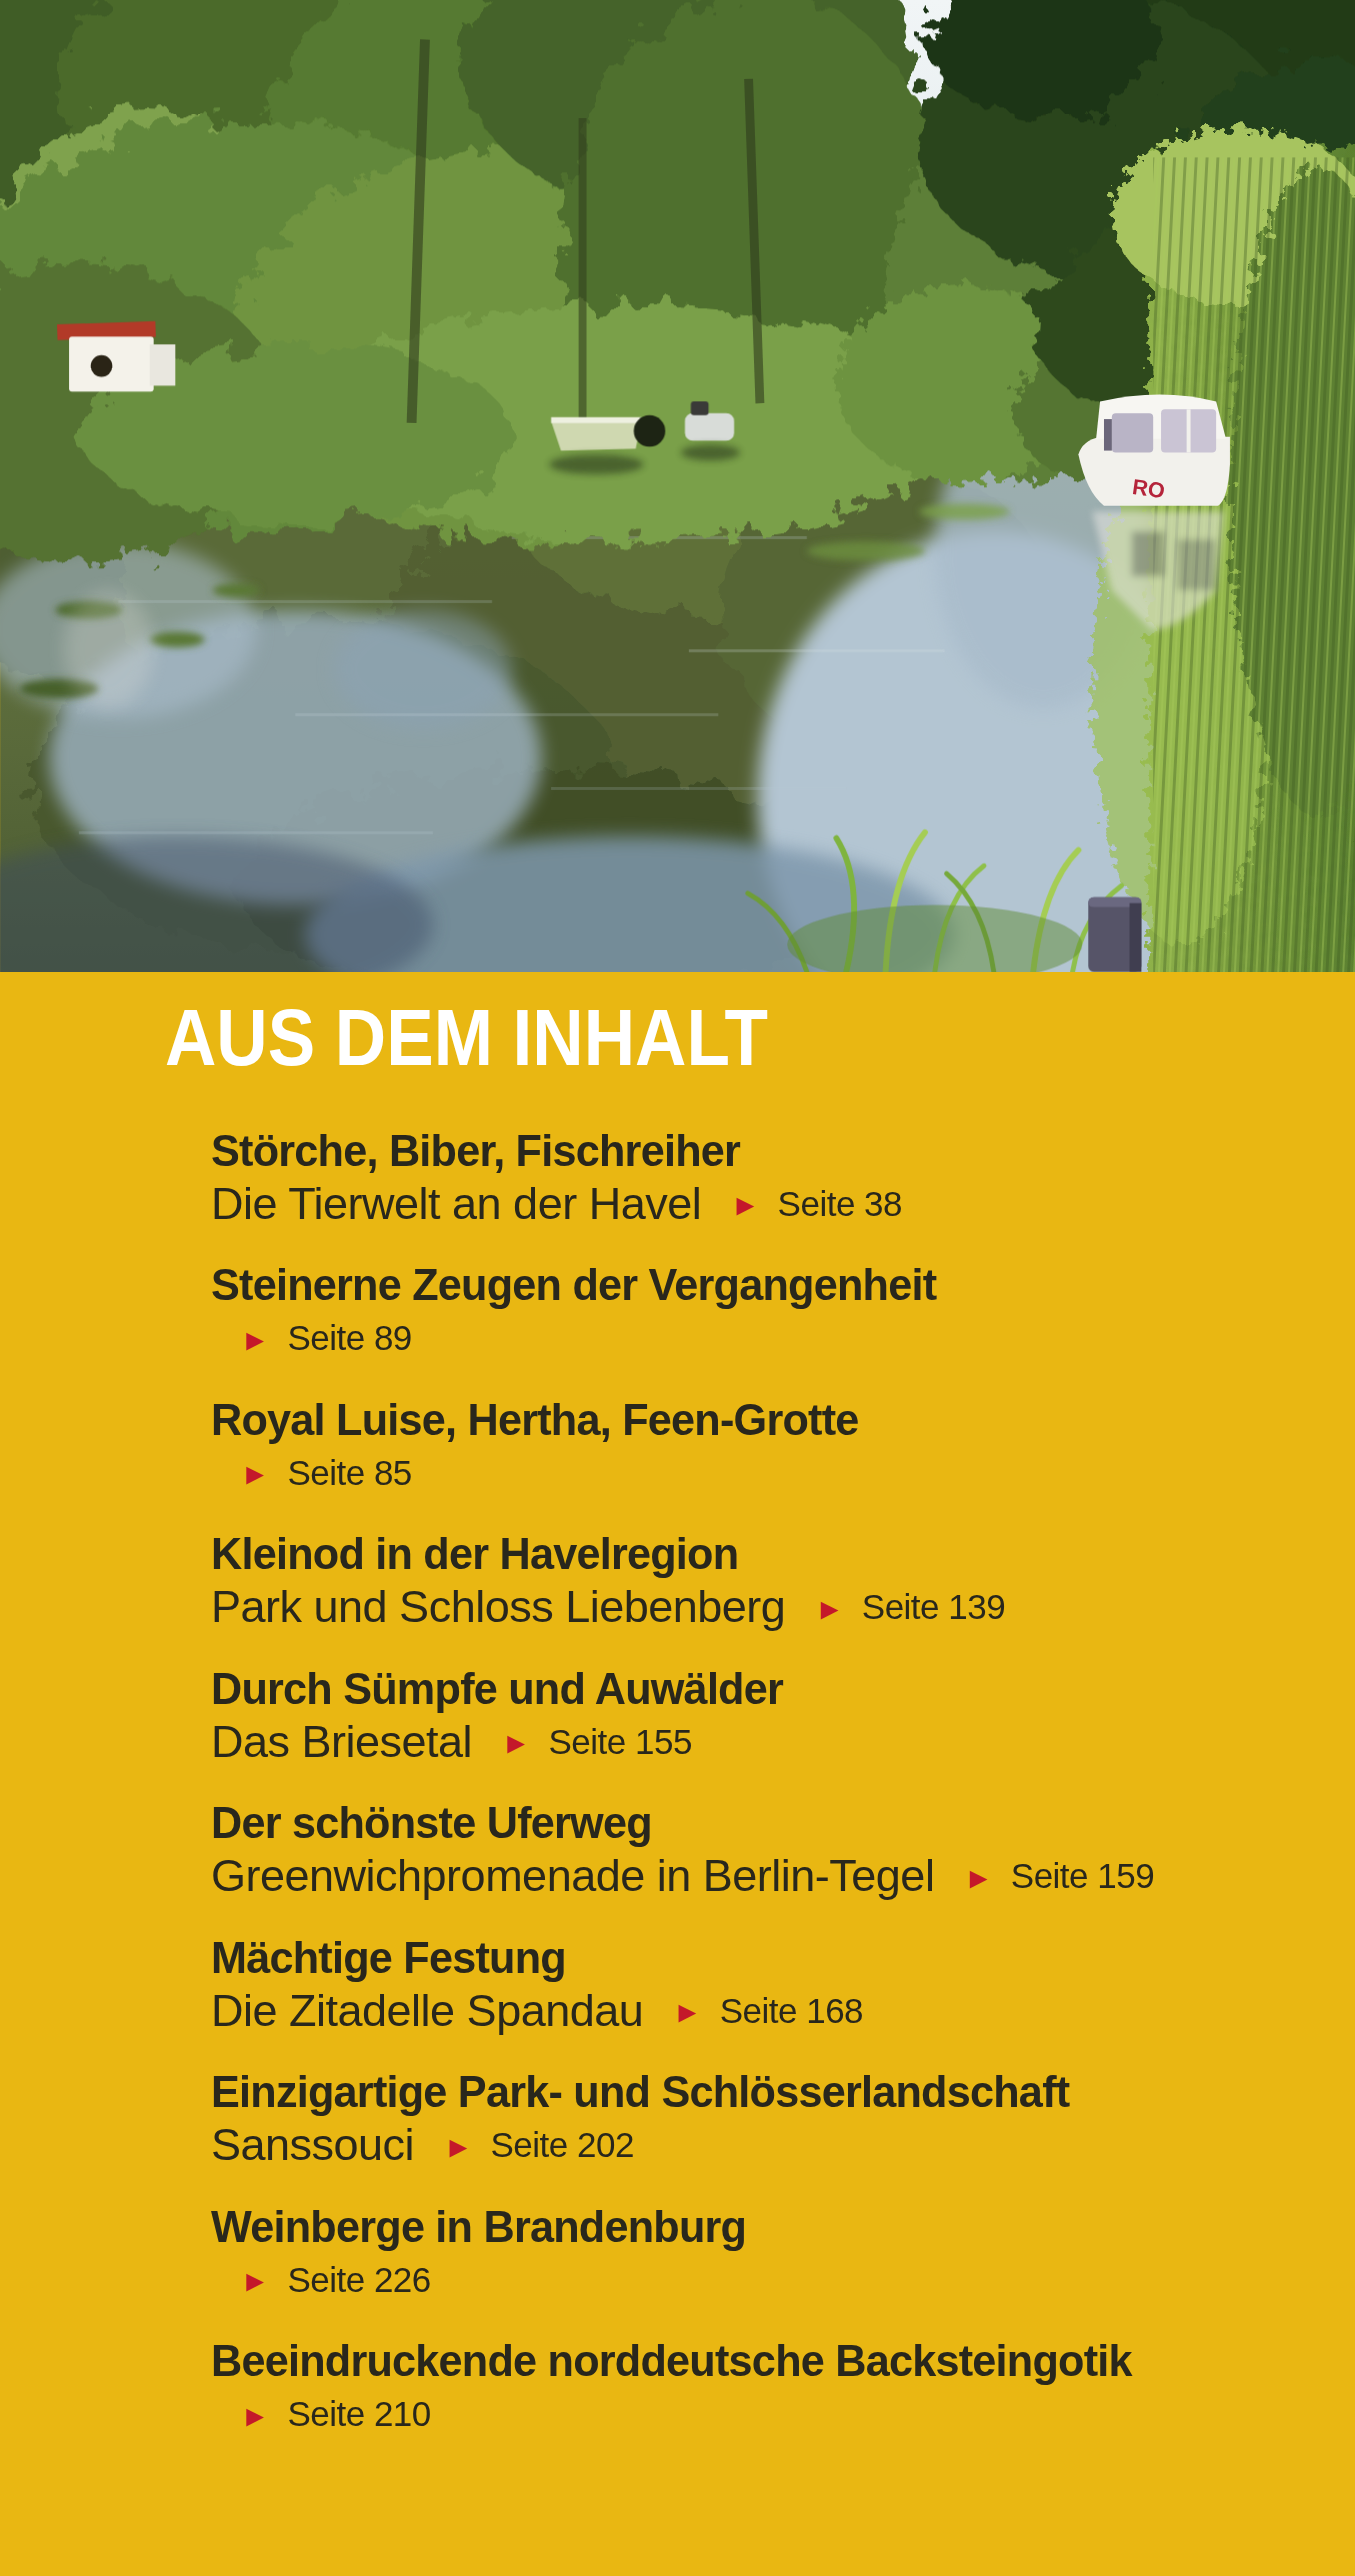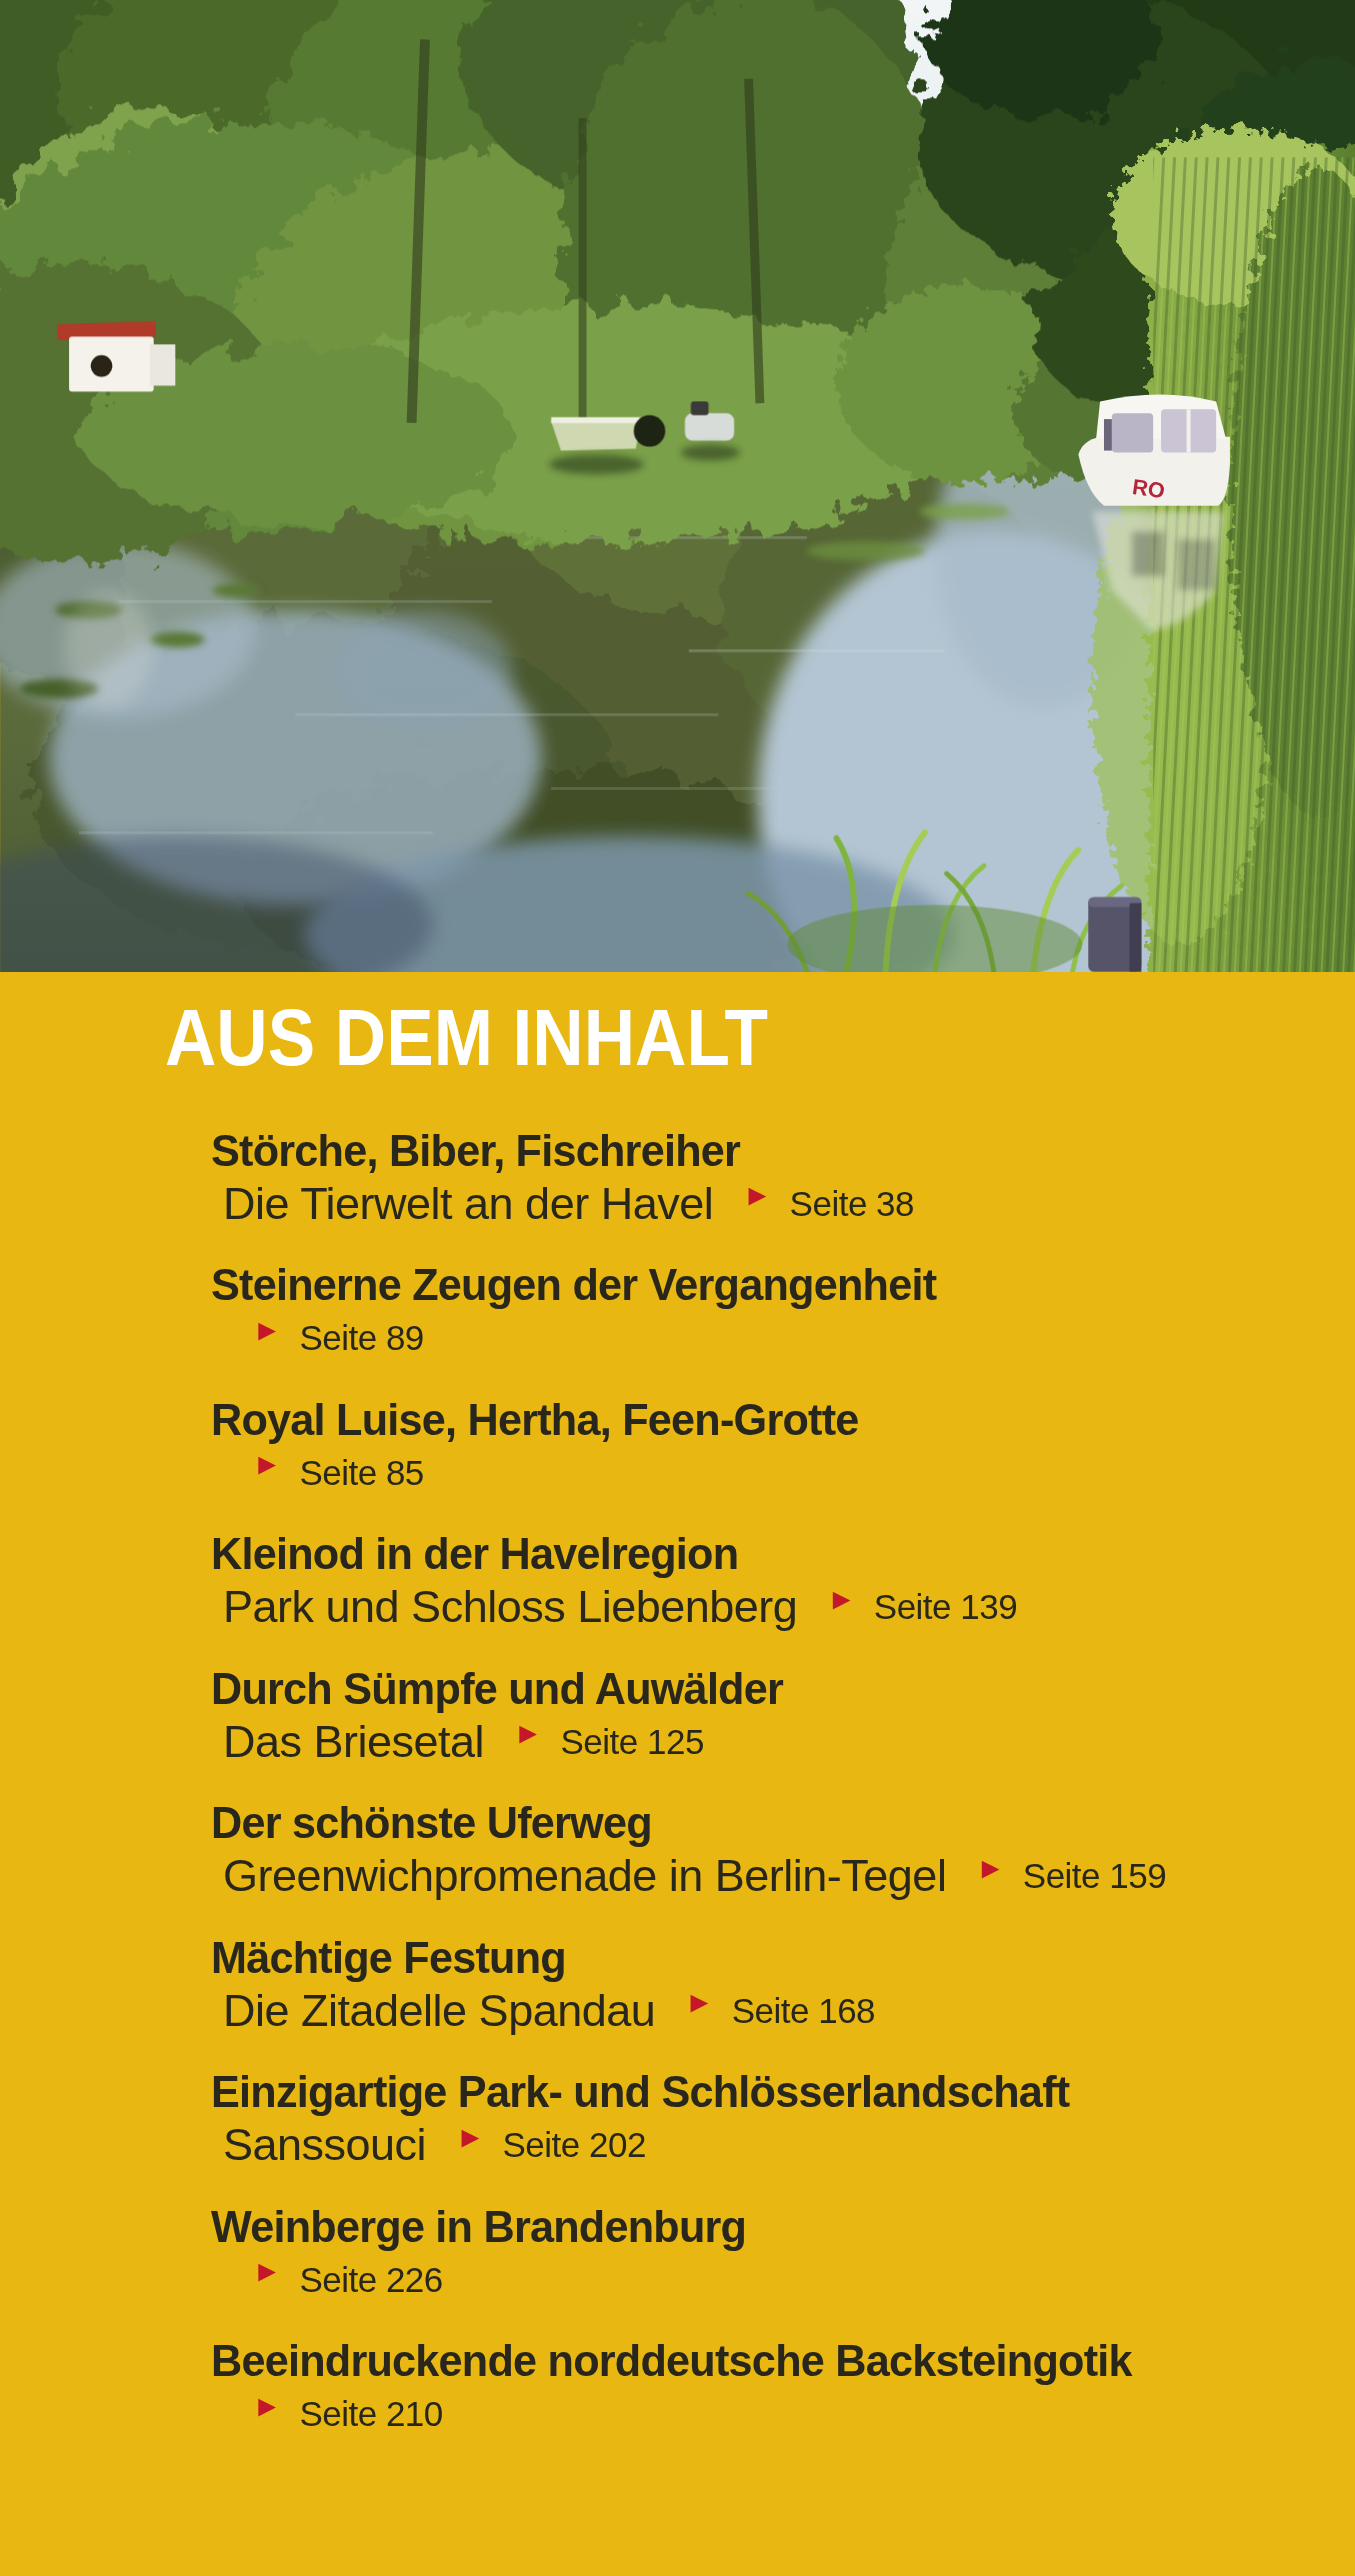--- a/index.html
+++ b/index.html
@@ -27,21 +27,21 @@
     white-space:nowrap;
   }
   .entries{margin-top:47px;padding-left:46px;}
   .entry{margin-bottom:28.5px;}
   .entry-title{
     display:block;
     font-size:45px;line-height:53px;font-weight:700;
     color:var(--text);letter-spacing:-0.8px;white-space:nowrap;
     transform:scaleX(.96);transform-origin:left center;
   }
-  .entry-sub{display:flex;align-items:flex-start;line-height:53px;white-space:nowrap;margin-left:12px;}
+  .entry-sub{display:flex;align-items:center;line-height:53px;white-space:nowrap;}
   .subtitle{font-size:45px;color:var(--text);letter-spacing:-0.5px;}
   .arrow{color:var(--arrow);font-size:29.5px;margin:3.9px 17.7px 0 29.5px;line-height:1;}
   .pageref{font-size:35px;color:var(--text);letter-spacing:-0.5px;}
 </style>
 </head>
 <body>
 
 <div class="photo-wrap">
 <svg width="1356" height="972" viewBox="0 0 1378 988" xmlns="http://www.w3.org/2000/svg">
   <defs>
@@ -275,21 +275,21 @@
         <span class="arrow">►</span>
         <span class="pageref">Seite 139</span>
       </span>
     </div>
 
     <div class="entry">
       <span class="entry-title">Durch Sümpfe und Auwälder</span>
       <span class="entry-sub">
         <span class="subtitle">Das Briesetal</span>
         <span class="arrow">►</span>
-        <span class="pageref">Seite 125</span>
+        <span class="pageref">Seite 155</span>
       </span>
     </div>
 
     <div class="entry">
       <span class="entry-title">Der schönste Uferweg</span>
       <span class="entry-sub">
         <span class="subtitle">Greenwichpromenade in Berlin-Tegel</span>
         <span class="arrow">►</span>
         <span class="pageref">Seite 159</span>
       </span>

